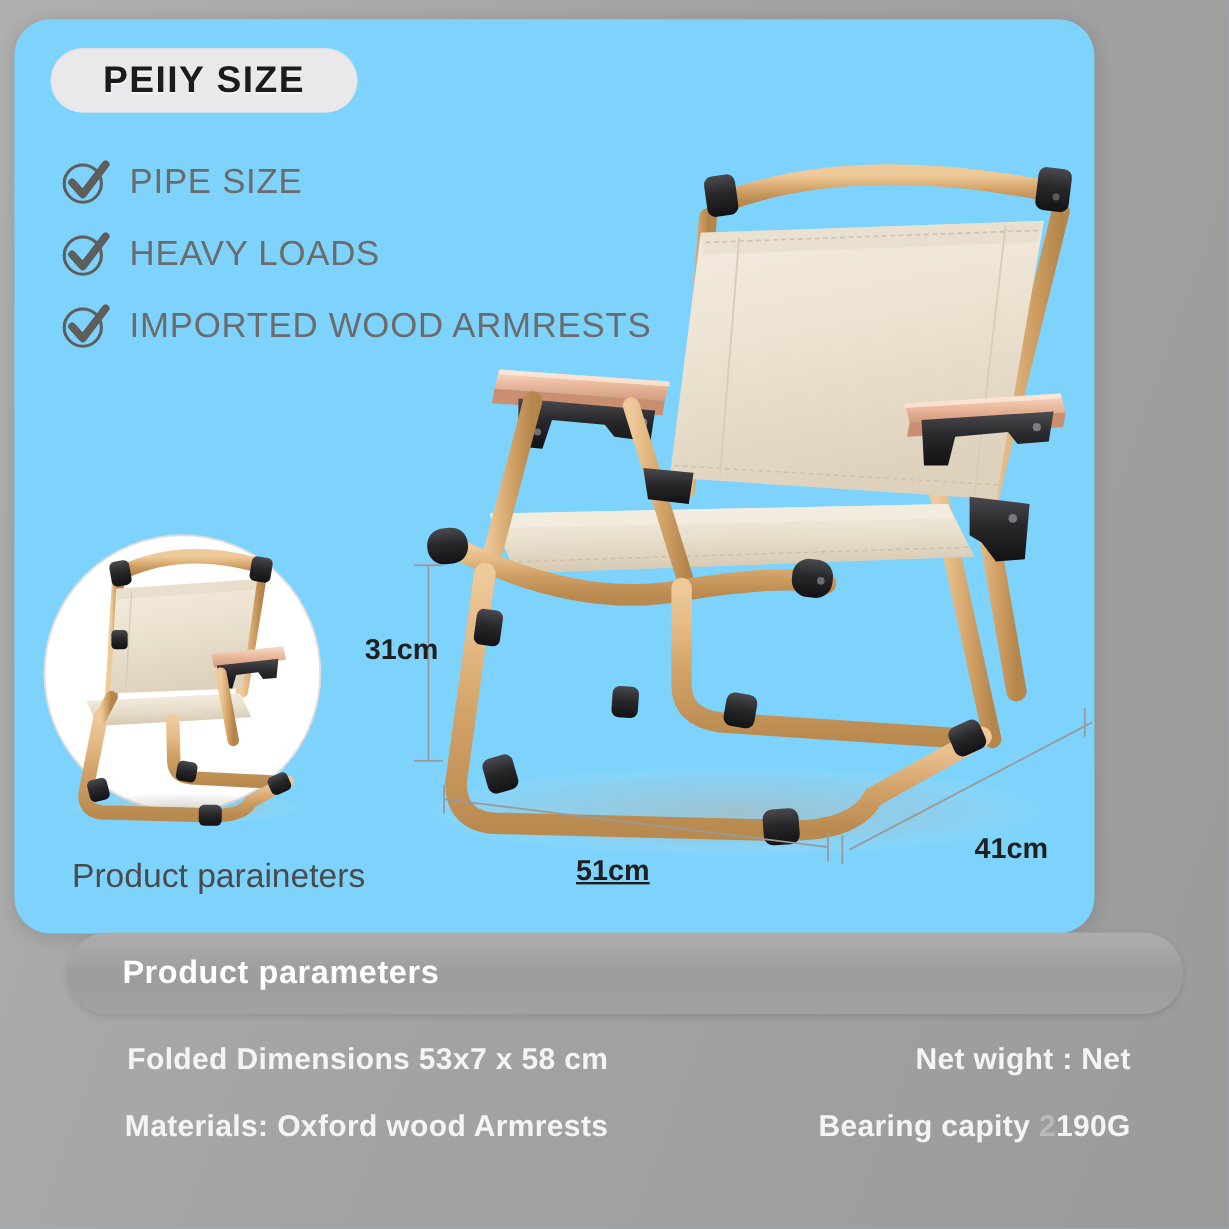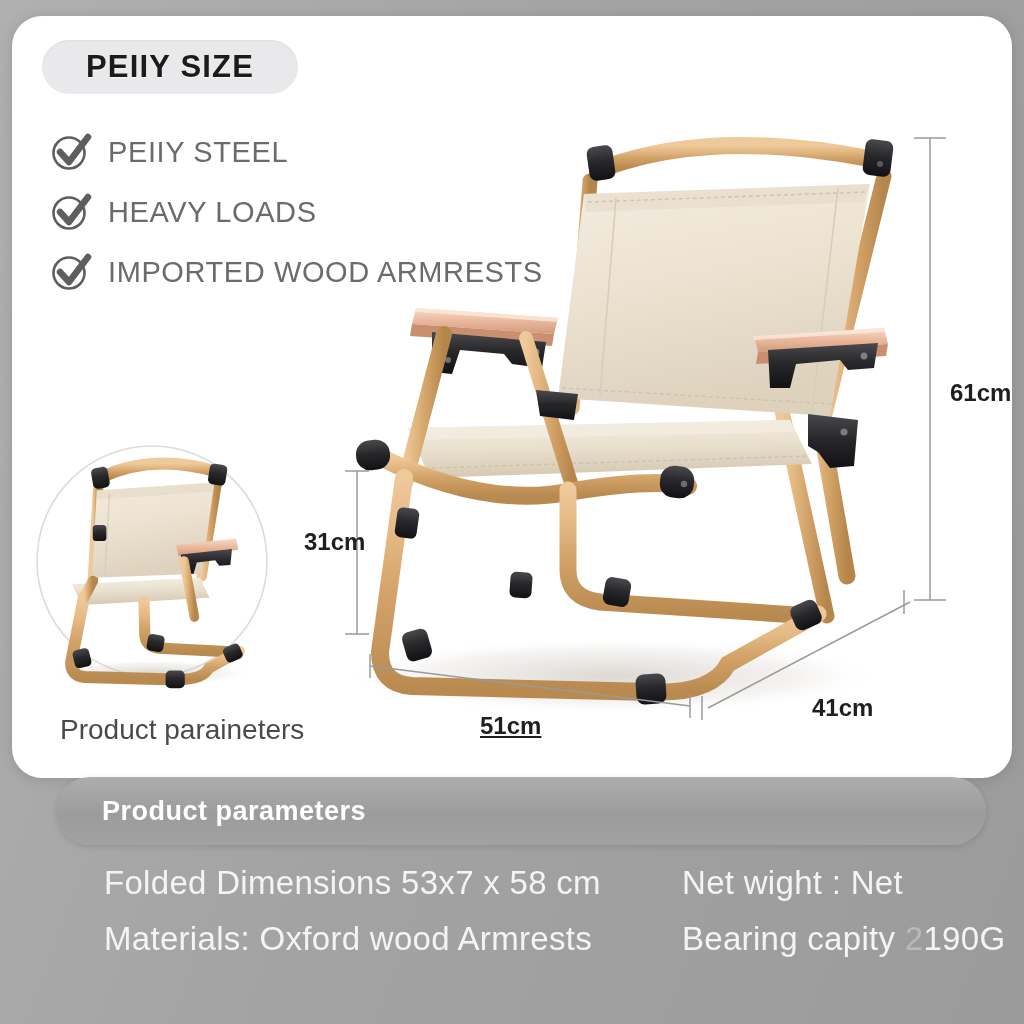--- a/index.html
+++ b/index.html
@@ -14,22 +14,22 @@
 
   
   .bg {
     position:absolute; inset:0;
     background:linear-gradient(110deg,#b0b0b0 0%,#a3a3a3 45%,#9b9b9b 100%);
   }
 
   
   .card {
     position:absolute;
-    left:12px; top:16px; width:1000px; height:762px;
-    background:#ffffff;
+    left:12px; top:16px; width:900px; height:762px;
+    background:#7dd3fc;
     border-radius:30px;
     box-shadow:0 2px 14px rgba(0,0,0,.13);
     overflow:hidden;
   }
 
   
   .badge {
     position:absolute; left:30px; top:24px;
     width:256px; height:54px;
     background:#e9e9eb;
@@ -90,23 +90,23 @@
     font-size:27px; font-weight:bold; color:#17171a;
     letter-spacing:.3px; white-space:nowrap;
   }
 
   
   .specs { position:absolute; left:0; top:868px; width:1024px; height:130px; }
   .spec-col { position:absolute; }
   .spec-col.left { left:104px; top:0; }
   .spec-col.right { left:682px; top:0; }
   .spec-line {
-    font-size:33px; color:#f4f4f4; font-weight:normal;
+    font-size:25px; color:#f4f4f4; font-weight:bold;
     letter-spacing:.3px; white-space:nowrap;
-    height:56px; line-height:30px;
+    height:56px; line-height:30px;text-align:right;
   }
   .dim-grey { color:#b9b9b9; }
 </style>
 </head>
 <body>
 
 <div id="stage">
 
   <div class="bg"></div>
 
@@ -274,21 +274,21 @@
 
     <div class="features">
 
       <div class="feat">
         <span class="feat-ico">
           <svg viewBox="0 0 42 42" width="42" height="42">
             <circle cx="19" cy="22" r="15.5" fill="none" stroke="#5e5e5e" stroke-width="2.6"></circle>
             <path d="M10 21 L19 31 L38 6" fill="none" stroke="#5e5e5e" stroke-width="6.5" stroke-linecap="round" stroke-linejoin="round"></path>
           </svg>
         </span>
-        <span class="feat-label">PEIIY STEEL</span>
+        <span class="feat-label">PIPE SIZE</span>
       </div>
 
       <div class="feat">
         <span class="feat-ico">
           <svg viewBox="0 0 42 42" width="42" height="42">
             <circle cx="19" cy="22" r="15.5" fill="none" stroke="#5e5e5e" stroke-width="2.6"></circle>
             <path d="M10 21 L19 31 L38 6" fill="none" stroke="#5e5e5e" stroke-width="6.5" stroke-linecap="round" stroke-linejoin="round"></path>
           </svg>
         </span>
         <span class="feat-label">HEAVY LOADS</span>

